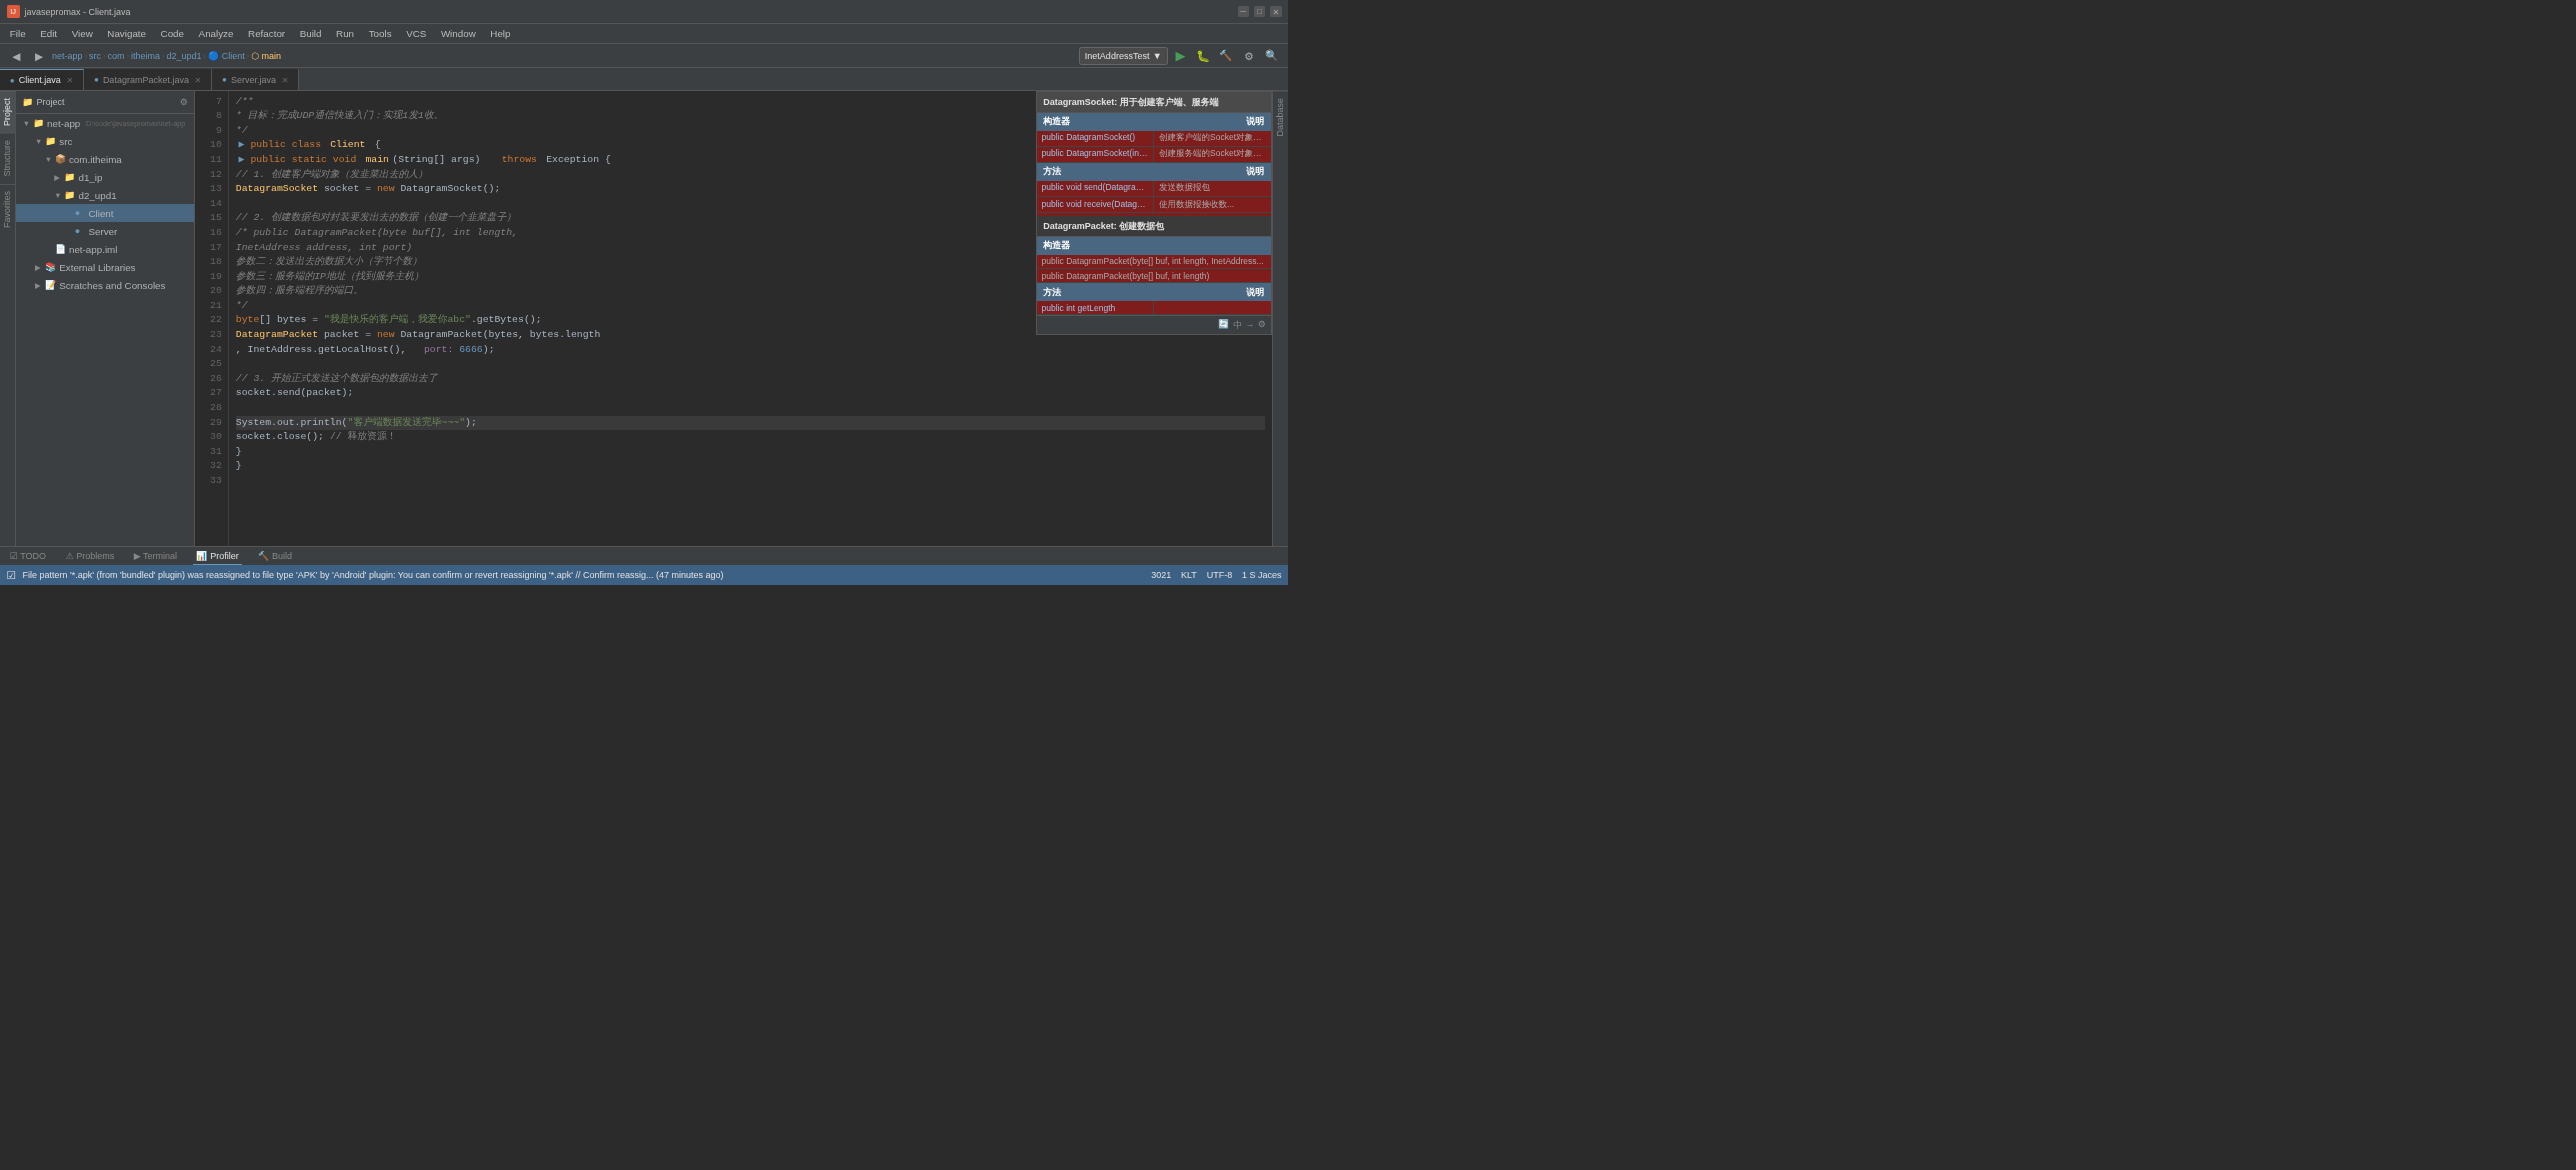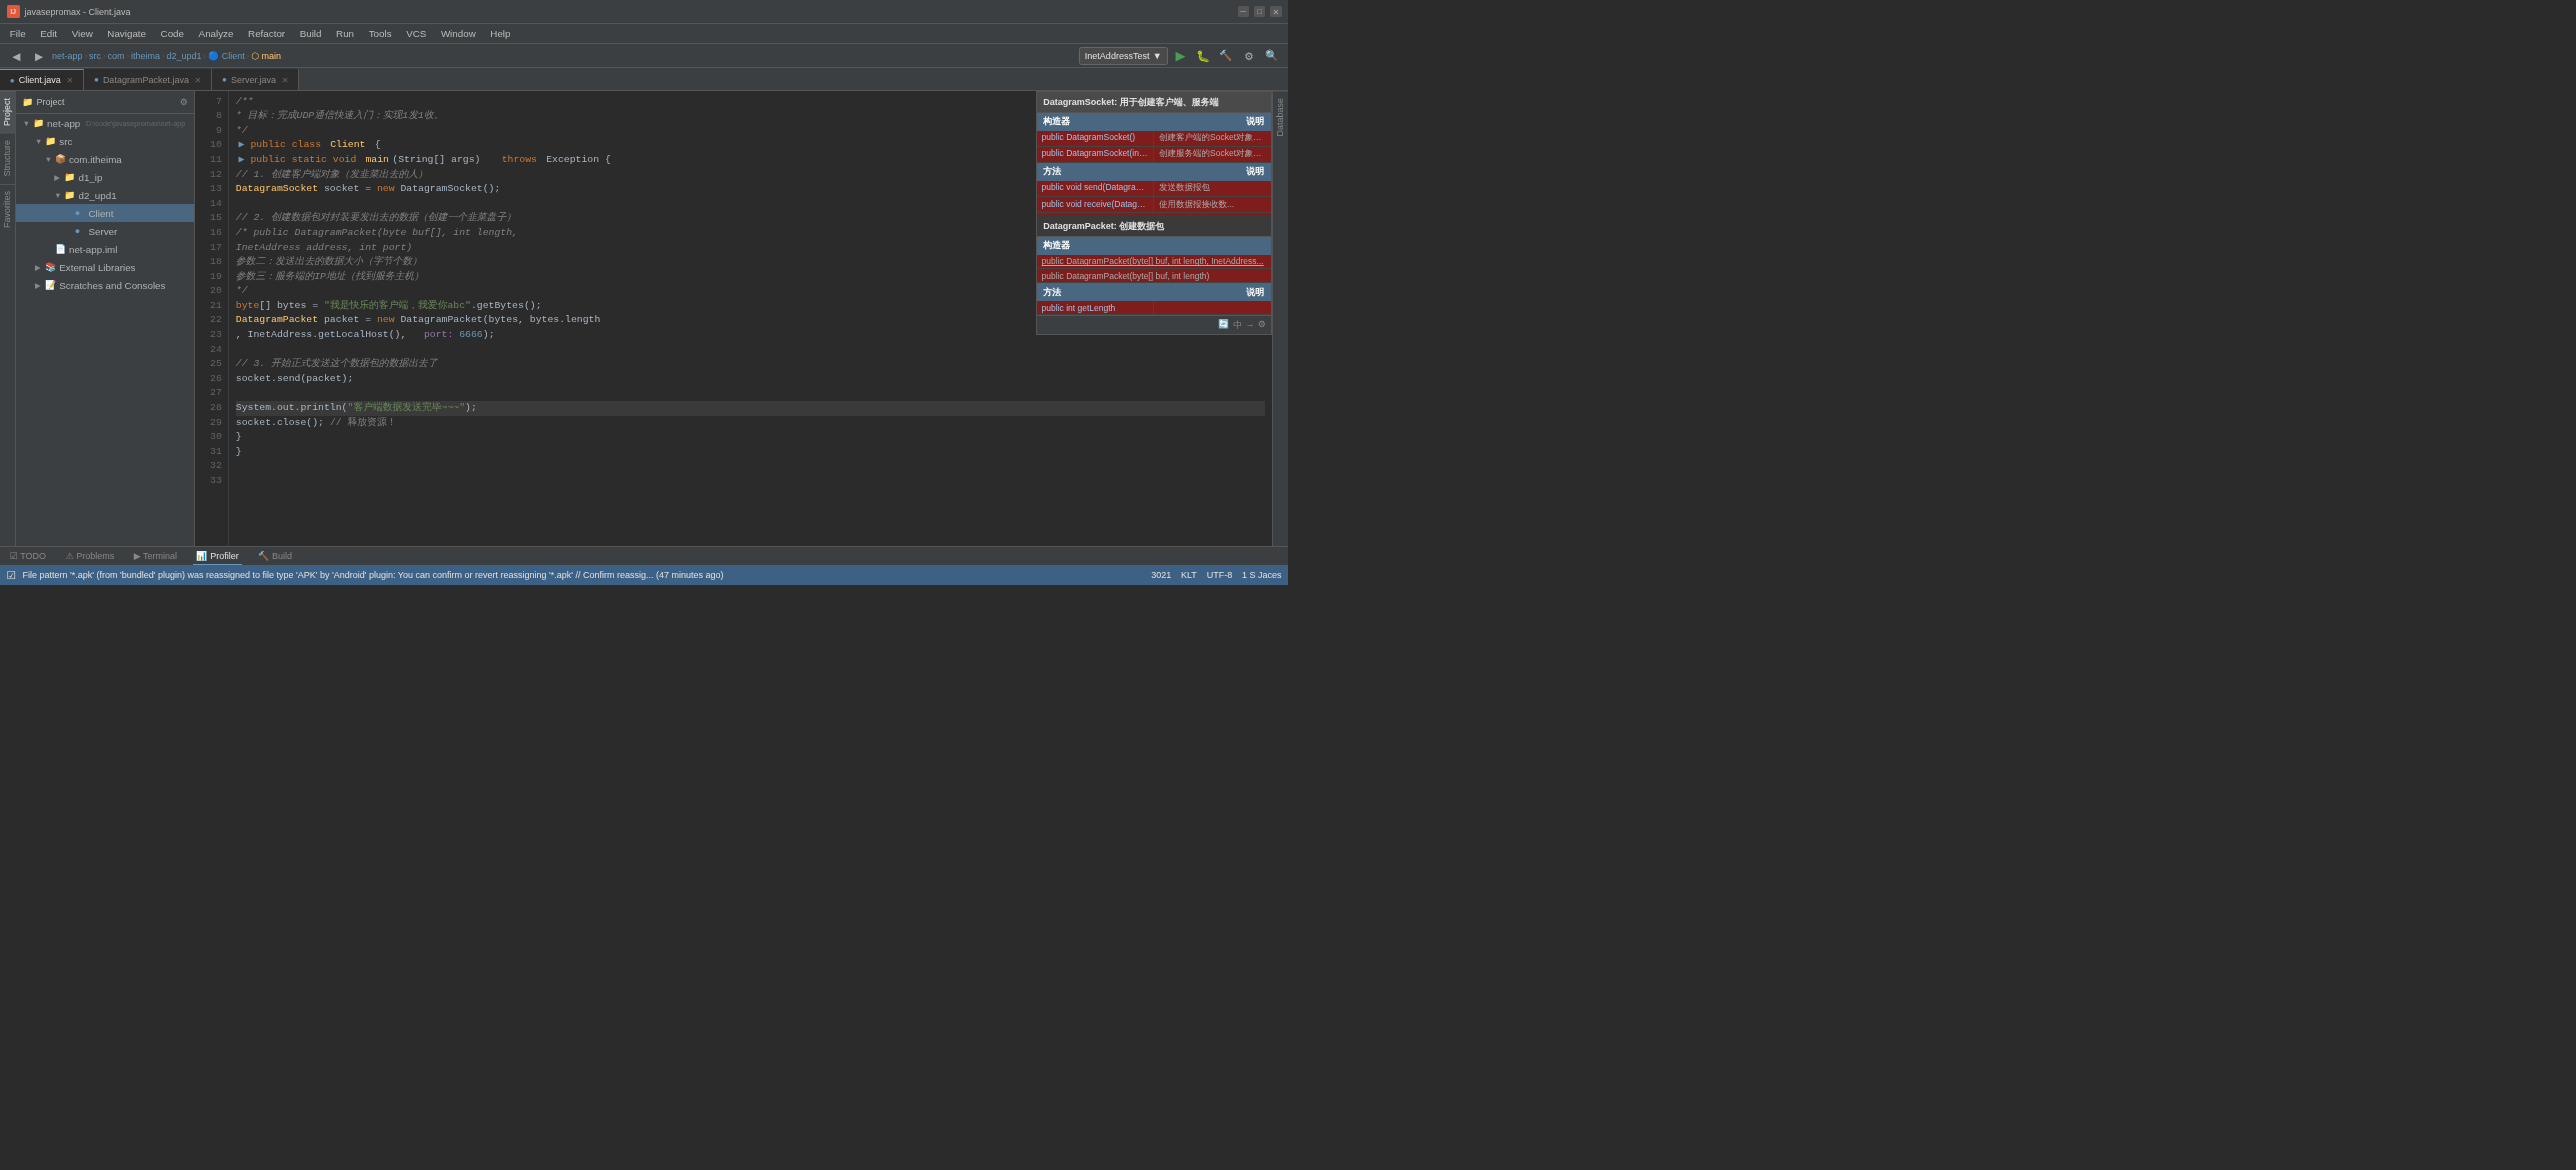--- a/index.html
+++ b/index.html
@@ -424,20 +424,21 @@
       <div class="code-line">    <span style="display:flex;align-items:center;gap:3.3px;"><span style="color:#6897bb;width:11.4px;text-align:center;">▶</span><span style="color:#cc7832;">public class </span><span style="color:#ffc66d;">Client</span><span> {</span></span></div>
       <div class="code-line">        <span style="display:flex;align-items:center;gap:3.3px;"><span style="color:#6897bb;width:11.4px;text-align:center;">▶</span><span style="color:#cc7832;">public static void </span><span style="color:#ffc66d;text-align:center;">main</span><span>(String[] args) </span><span style="color:#cc7832;margin-left:12px;">throws</span><span> Exception {</span></span></div>
       <div class="code-line comment">            <span style="color:#808080;">// 1. 创建客户端对象（发韭菜出去的人）</span></div>
       <div class="code-line">            <span style="color:#ffc66d;">DatagramSocket</span><span> socket = </span><span style="color:#cc7832;">new</span><span> DatagramSocket();</span></div>
       <div class="code-line"></div>
       <div class="code-line comment">            <span style="color:#808080;">// 2. 创建数据包对封装要发出去的数据（创建一个韭菜盘子）</span></div>
       <div class="code-line comment">            <span style="color:#808080;">/* public DatagramPacket(byte buf[], int length,</span></div>
       <div class="code-line comment">                    <span style="color:#808080;">InetAddress address, int port)</span></div>
       <div class="code-line comment">               <span style="color:#808080;">参数二：发送出去的数据大小（字节个数）</span></div>
       <div class="code-line comment">               <span style="color:#808080;">参数三：服务端的IP地址（找到服务主机）</span></div>
+      <div class="code-line comment">               <span style="color:#808080;">参数四：服务端程序的端口。</span></div>
       <div class="code-line comment">            <span style="color:#808080;">*/</span></div>
       <div class="code-line">            <span style="color:#cc7832;">byte</span><span>[] bytes = </span><span style="color:#6a8759;">"我是快乐的客户端，我爱你abc"</span><span>.getBytes();</span></div>
       <div class="code-line">            <span style="color:#ffc66d;">DatagramPacket</span><span> packet = </span><span style="color:#cc7832;">new</span><span> DatagramPacket(bytes, bytes.length</span></div>
       <div class="code-line">                    <span>, InetAddress.getLocalHost(),   </span><span style="color:#9876aa;">port:</span><span> </span><span style="color:#6897bb;">6666</span><span>);</span></div>
       <div class="code-line"></div>
       <div class="code-line comment">            <span style="color:#808080;">// 3. 开始正式发送这个数据包的数据出去了</span></div>
       <div class="code-line">            <span>socket.send(packet);</span></div>
       <div class="code-line"></div>
       <div class="code-line highlighted">            <span>System.out.println(</span><span style="color:#6a8759;">"客户端数据发送完毕~~~"</span><span>);</span></div>
       <div class="code-line">            <span>socket.close(); </span><span style="color:#808080;">// 释放资源！</span></div>
@@ -477,21 +478,21 @@
           <div class="popup-cell">使用数据报接收数...</div>
         </div>
       </div>
 
       <div class="popup-sub-header">DatagramPacket: 创建数据包</div>
       <div>
         <div class="popup-section-header">
           <div class="popup-section-col">构造器</div>
         </div>
         <div class="popup-row">
-          <div class="popup-cell" style="flex:2;text-decoration:underline;">public DatagramPacket(byte[] buf, int length, InetAddress...</div>
+          <div class="popup-cell" style="flex:2;">public DatagramPacket(byte[] buf, int length, InetAddress...</div>
         </div>
         <div class="popup-row">
           <div class="popup-cell" style="flex:2;">public DatagramPacket(byte[] buf, int length)</div>
         </div>
       </div>
       <div>
         <div class="popup-section-header">
           <div class="popup-section-col">方法</div>
           <div class="popup-section-col" style="text-align:right;">说明</div>
         </div>

